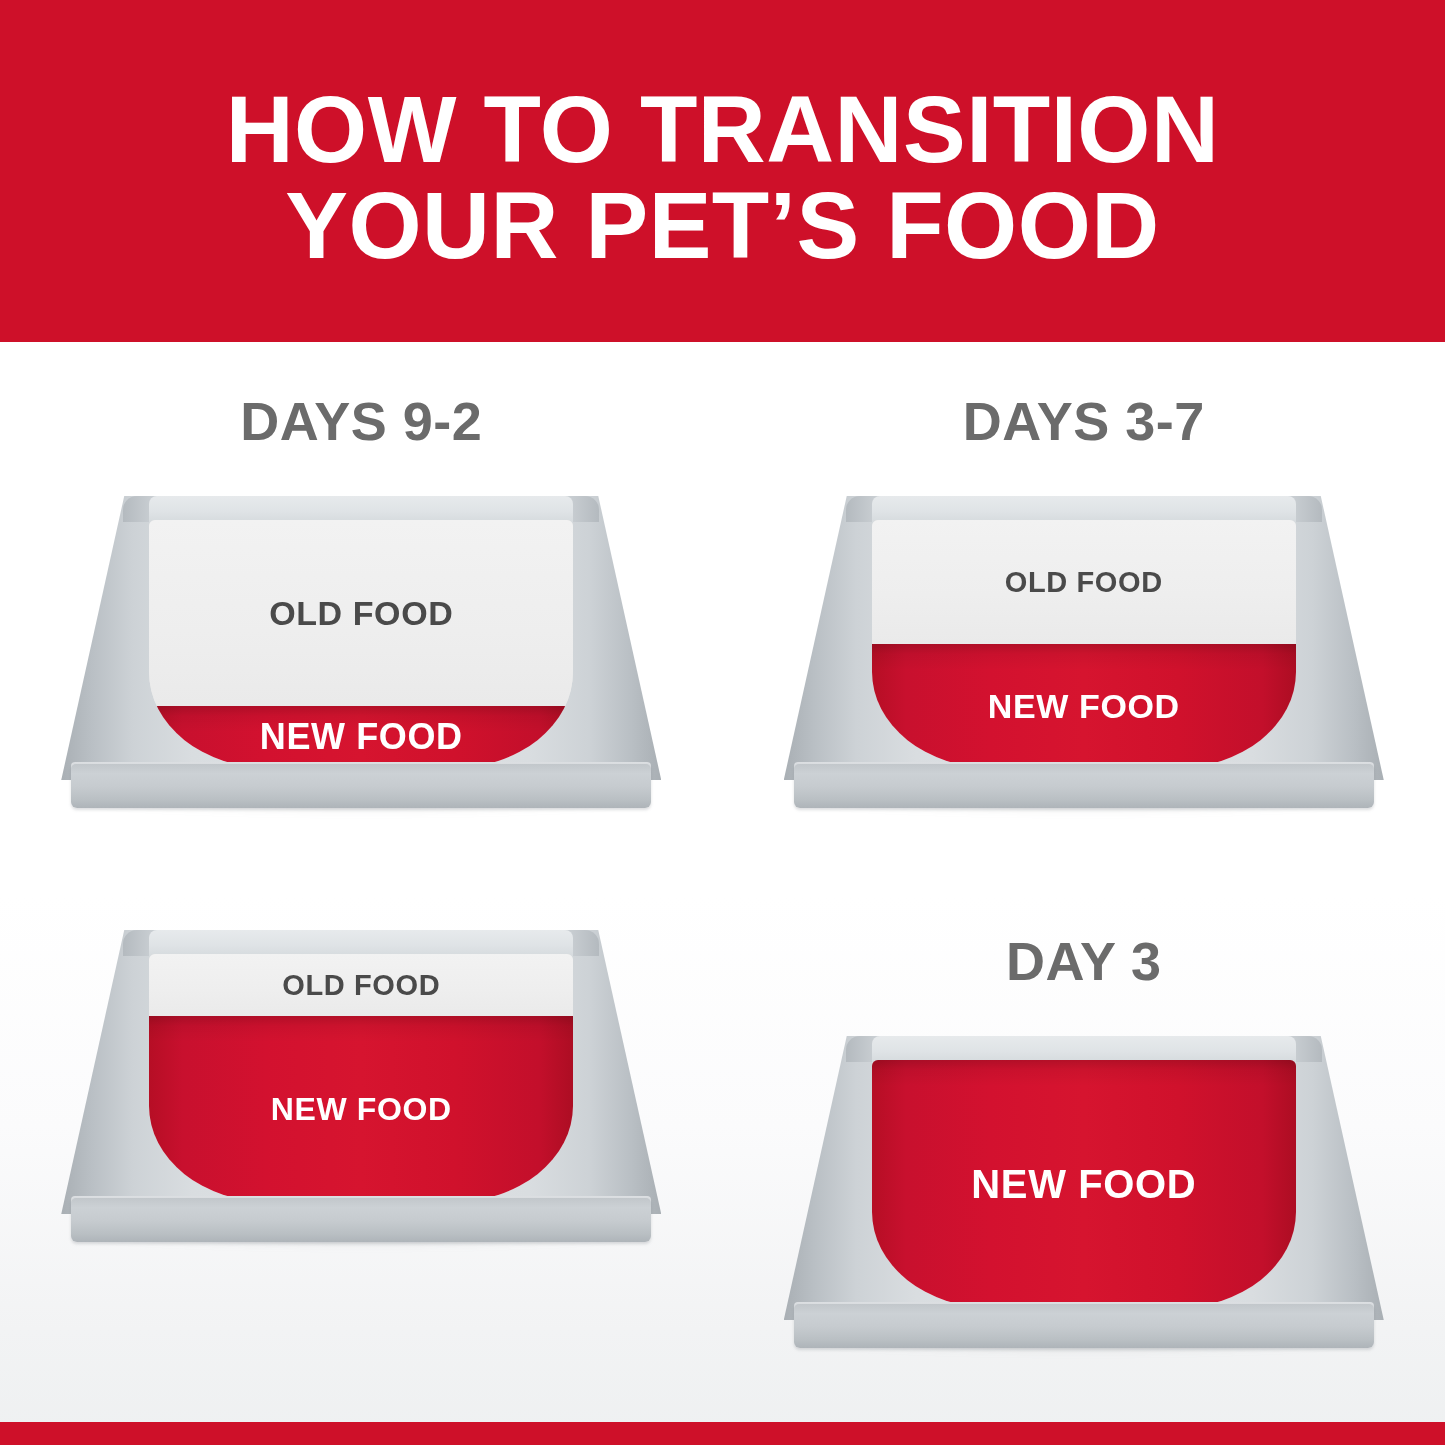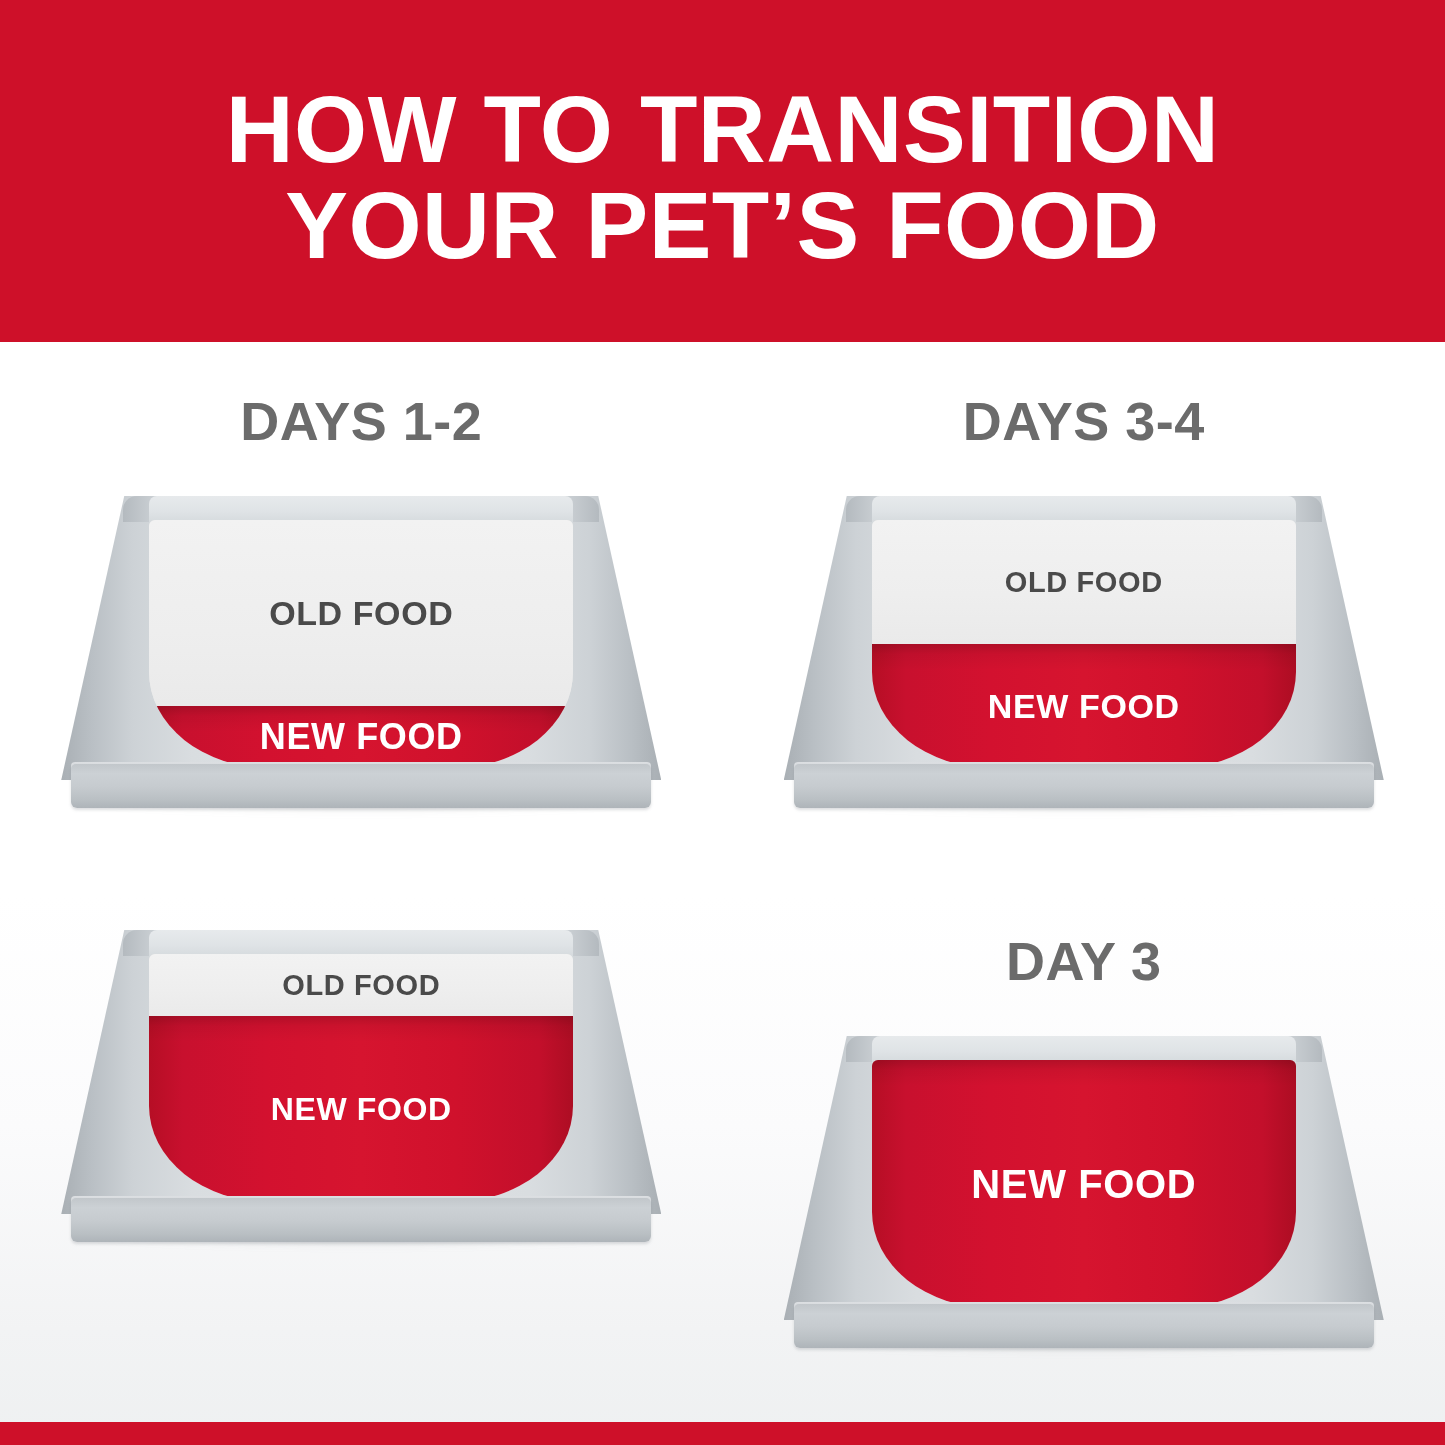--- a/index.html
+++ b/index.html
@@ -222,41 +222,41 @@
 <div id="page">
 
   <div id="header">
     <div class="title-line">HOW TO TRANSITION</div>
     <div class="title-line">YOUR PET’S FOOD</div>
   </div>
 
   <div id="grid">
 
     <div class="cell">
-      <div class="step-title">DAYS 1-2</div>
+      <div class="step-title">DAYS 9-2</div>
       <div class="bowl">
         <div class="bowl-floor-shadow"></div>
         <div class="bowl-shell"></div>
         <div class="bowl-shell-cap"></div>
         <div class="bowl-rim"></div>
         <div class="bowl-cavity">
           <div class="old-food" style="height: 75%; display: flex;">
             <span class="old-food-label" style="font-size: 34px;">OLD FOOD</span>
           </div>
           <div class="new-food" style="height: 25%; display: flex;">
             <span class="new-food-label" style="font-size: 36px;">NEW FOOD</span>
           </div>
         </div>
         <div class="bowl-base-top"></div>
         <div class="bowl-base"></div>
       </div>
     </div>
 
     <div class="cell">
-      <div class="step-title">DAYS 3-4</div>
+      <div class="step-title">DAYS 3-7</div>
       <div class="bowl">
         <div class="bowl-floor-shadow"></div>
         <div class="bowl-shell"></div>
         <div class="bowl-shell-cap"></div>
         <div class="bowl-rim"></div>
         <div class="bowl-cavity">
           <div class="old-food" style="height: 50%; display: flex;">
             <span class="old-food-label" style="font-size: 29px;">OLD FOOD</span>
           </div>
           <div class="new-food" style="height: 50%; display: flex;">

